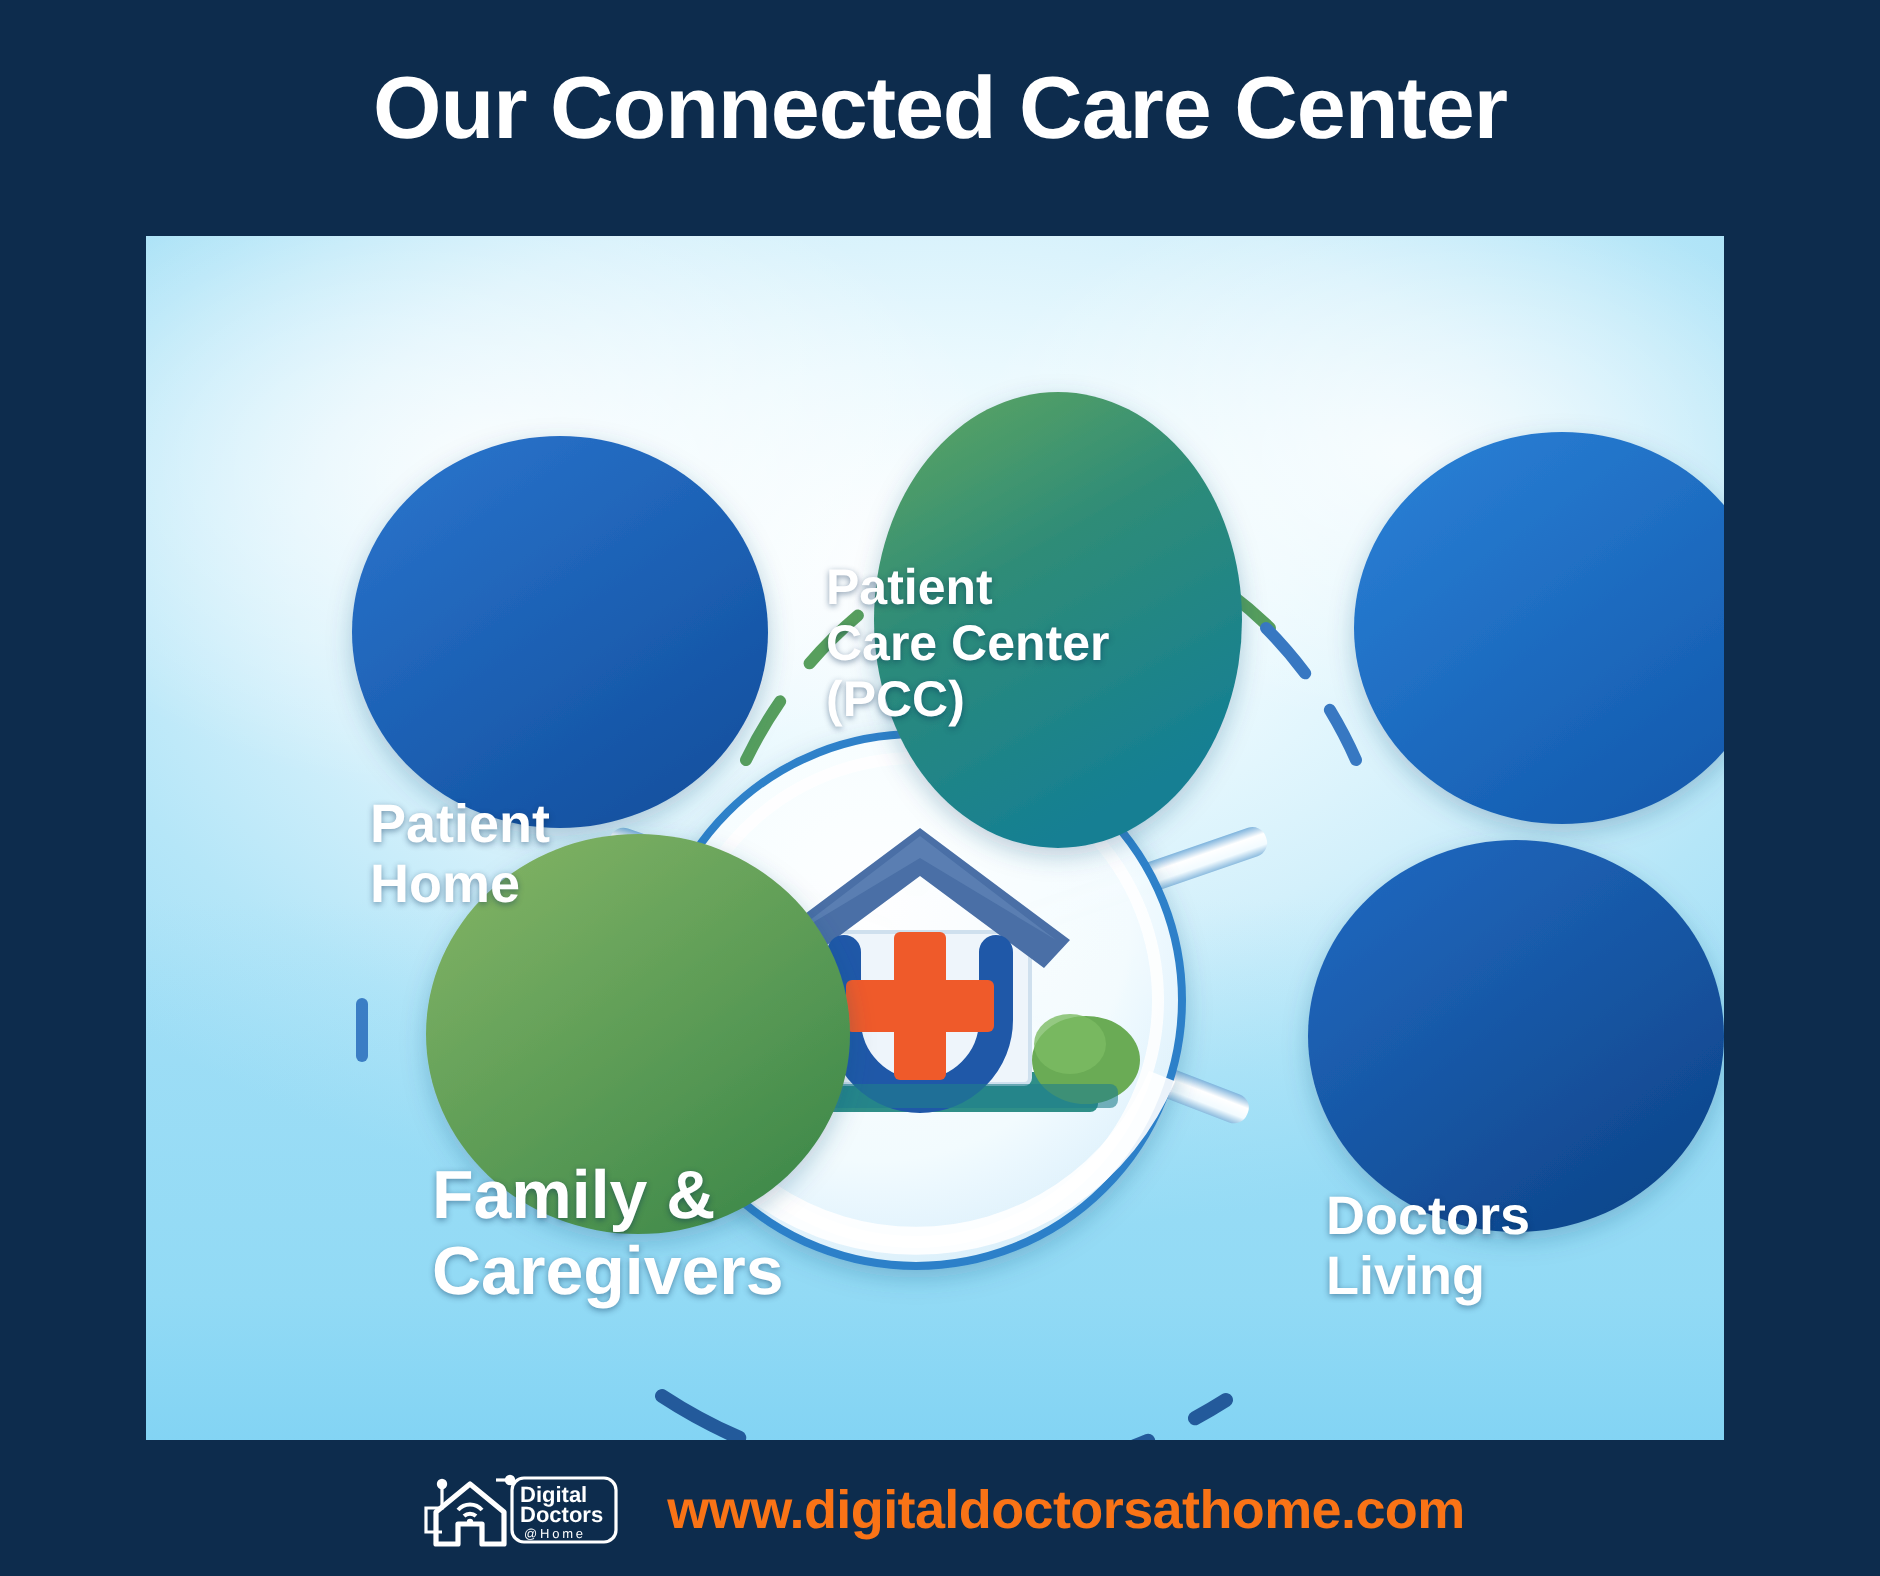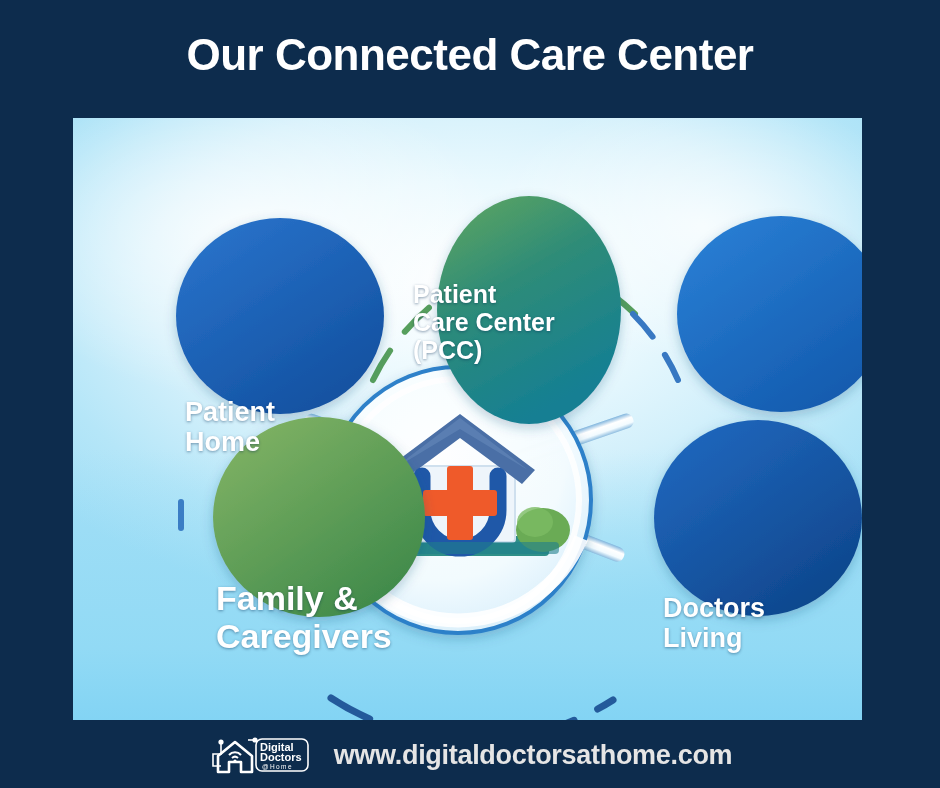--- a/index.html
+++ b/index.html
@@ -61,21 +61,21 @@
   #lbl-fam{left:143px;top:461px;width:210px;font-size:34px;}
   #lbl-al{left:590px;top:475px;width:190px;font-size:27px;}
   
   .footer{
     position:absolute;
     left:0;right:0;top:722px;height:66px;
     display:flex;align-items:center;justify-content:center;gap:22px;
   }
   .logo{width:104px;height:46px;flex:0 0 auto;}
   .url{
-    color:#e5e5e5;
+    color:#f97316;
     font-size:27px;
     font-weight:bold;
     letter-spacing:-0.3px;
     font-family:"Liberation Sans", sans-serif;
   }
 </style>
 </head>
 <body>
 
 <div class="poster">

